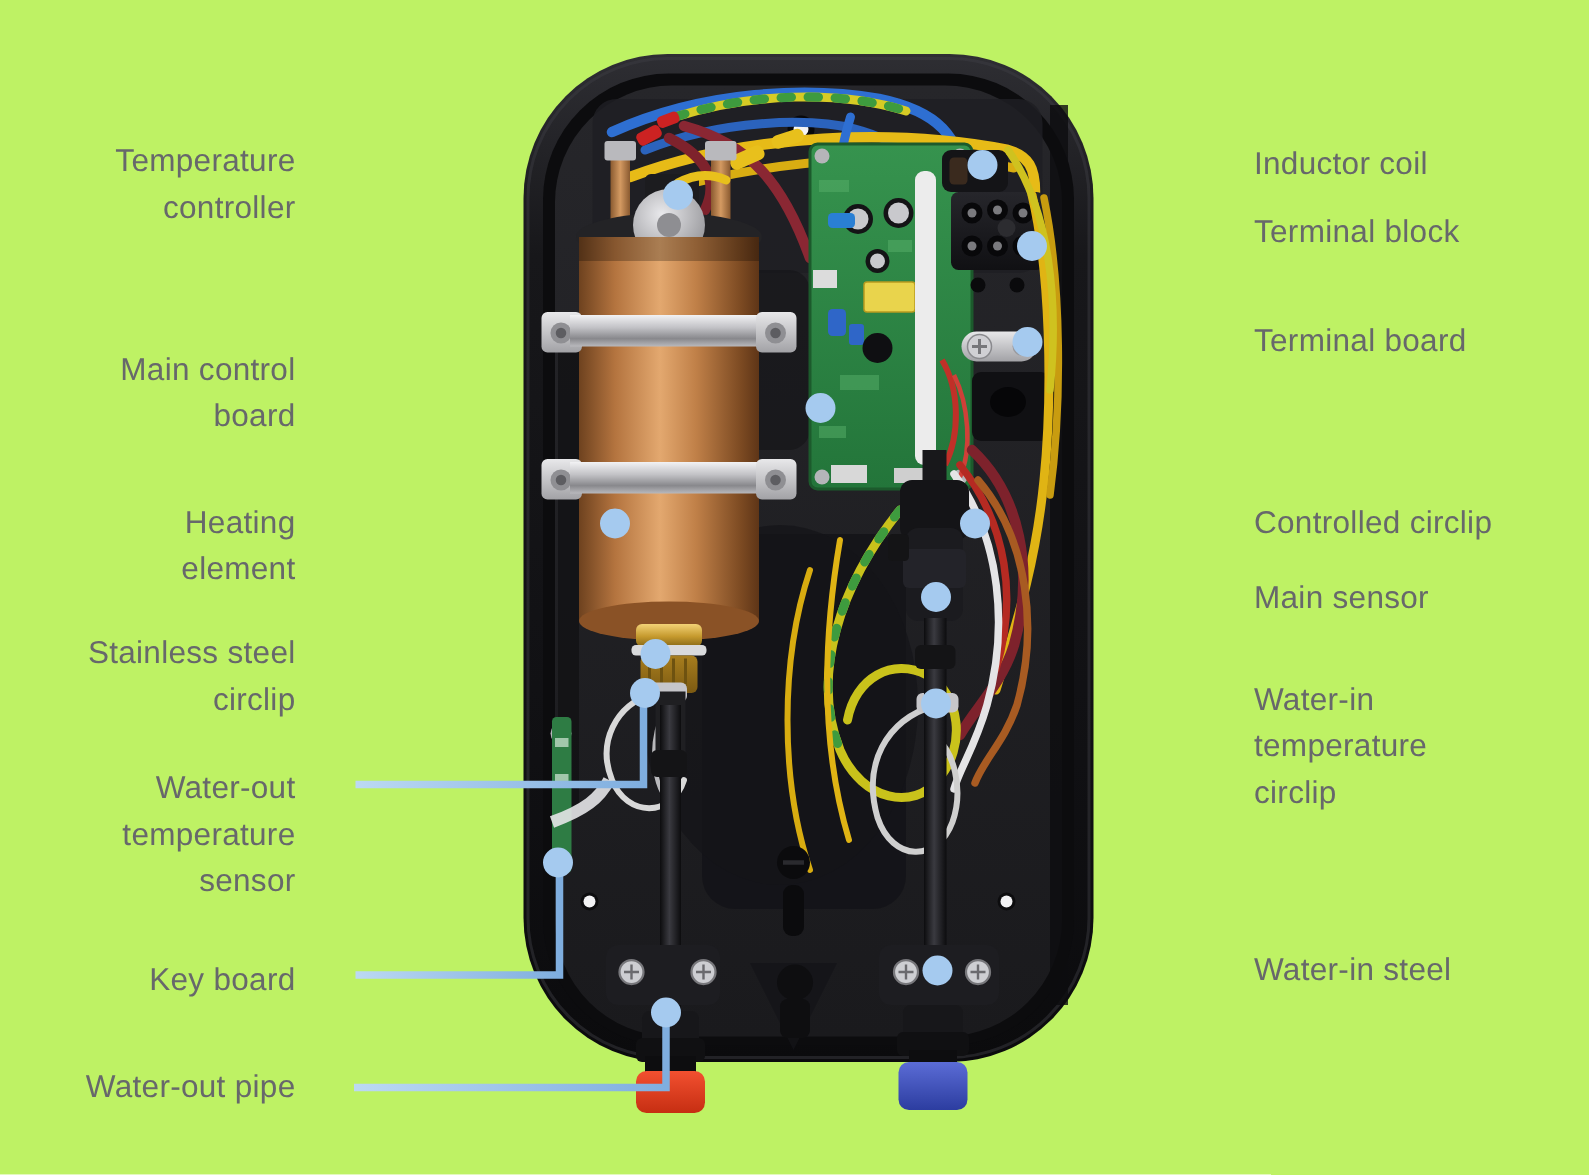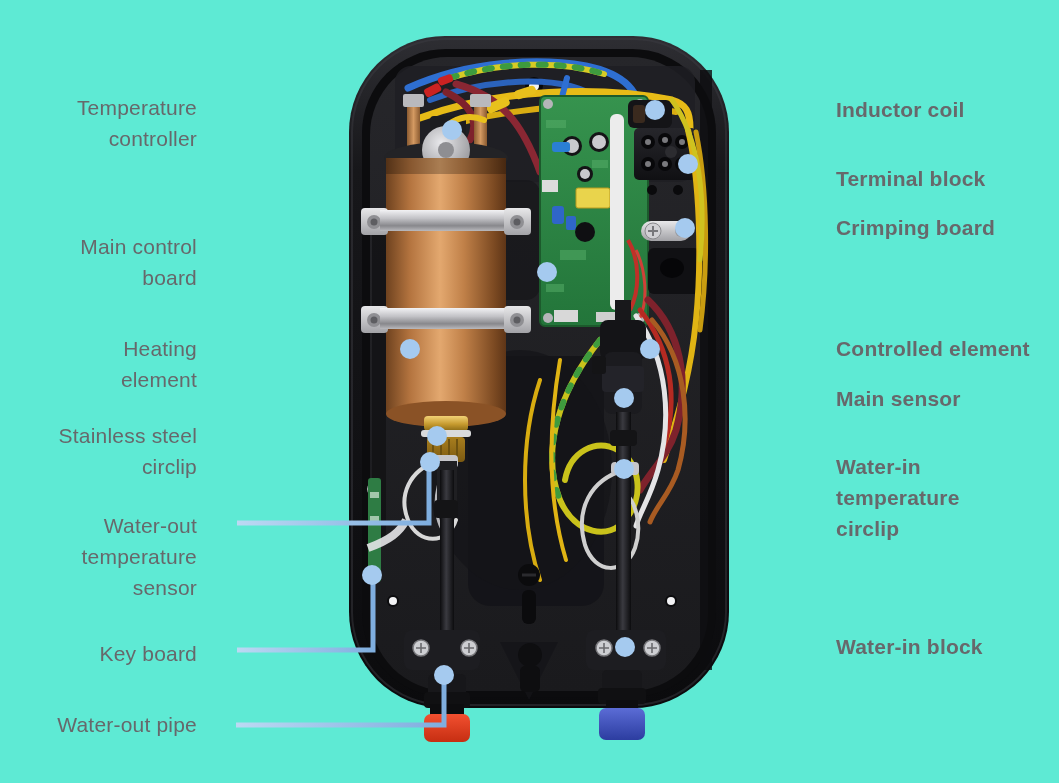--- a/index.html
+++ b/index.html
@@ -1,33 +1,33 @@
 <!DOCTYPE html>
 <html><head>
 <meta charset="utf-8">
 <style>
   html,body{margin:0;padding:0;background:#ffffff;}
   .stage{
     position:relative;
     width:1059px;height:783px;
-    background:#5eead4;
+    background:#bef264;
     overflow:hidden;
     font-family:"Liberation Sans", sans-serif;
   }
   .art{position:absolute;left:0;top:0;width:1059px;height:783px;}
   .label{
     position:absolute;
     font-size:21px;
     line-height:31px;
     color:#67686b;
     white-space:pre-line;
     letter-spacing:0.2px;
   }
   .label.left{right:862px;text-align:right;width:240px;}
-  .label.right{left:836px;text-align:left;width:220px;font-weight:bold;}
+  .label.right{left:836px;text-align:left;width:220px;}
 </style>
 </head>
 <body>
 
 <div class="stage">
 
   <svg class="art" viewBox="0 0 1059 783">
     <defs>
       <linearGradient id="lgL" x1="0" y1="0" x2="1" y2="0">
         <stop offset="0" stop-color="#bcd9f3"></stop>
@@ -384,23 +384,23 @@
 circlip</div>
     <div class="label left" style="top:510px">Water-out
 temperature
 sensor</div>
     <div class="label left" style="top:638px">Key board</div>
     <div class="label left" style="top:709px">Water-out pipe</div>
   </div>
 
   <div>
     <div class="label right" style="top:94px">Inductor coil</div>
-    <div class="label right" style="top:163px">Terminal block</div>
-    <div class="label right" style="top:212px">Crimping board</div>
-    <div class="label right" style="top:333px">Controlled element</div>
+    <div class="label right" style="top:139px">Terminal block</div>
+    <div class="label right" style="top:212px">Terminal board</div>
+    <div class="label right" style="top:333px">Controlled circlip</div>
     <div class="label right" style="top:383px">Main sensor</div>
     <div class="label right" style="top:451px">Water-in
 temperature
 circlip</div>
-    <div class="label right" style="top:631px">Water-in block</div>
+    <div class="label right" style="top:631px">Water-in steel</div>
   </div>
 
 </div>
 
 </body></html>

